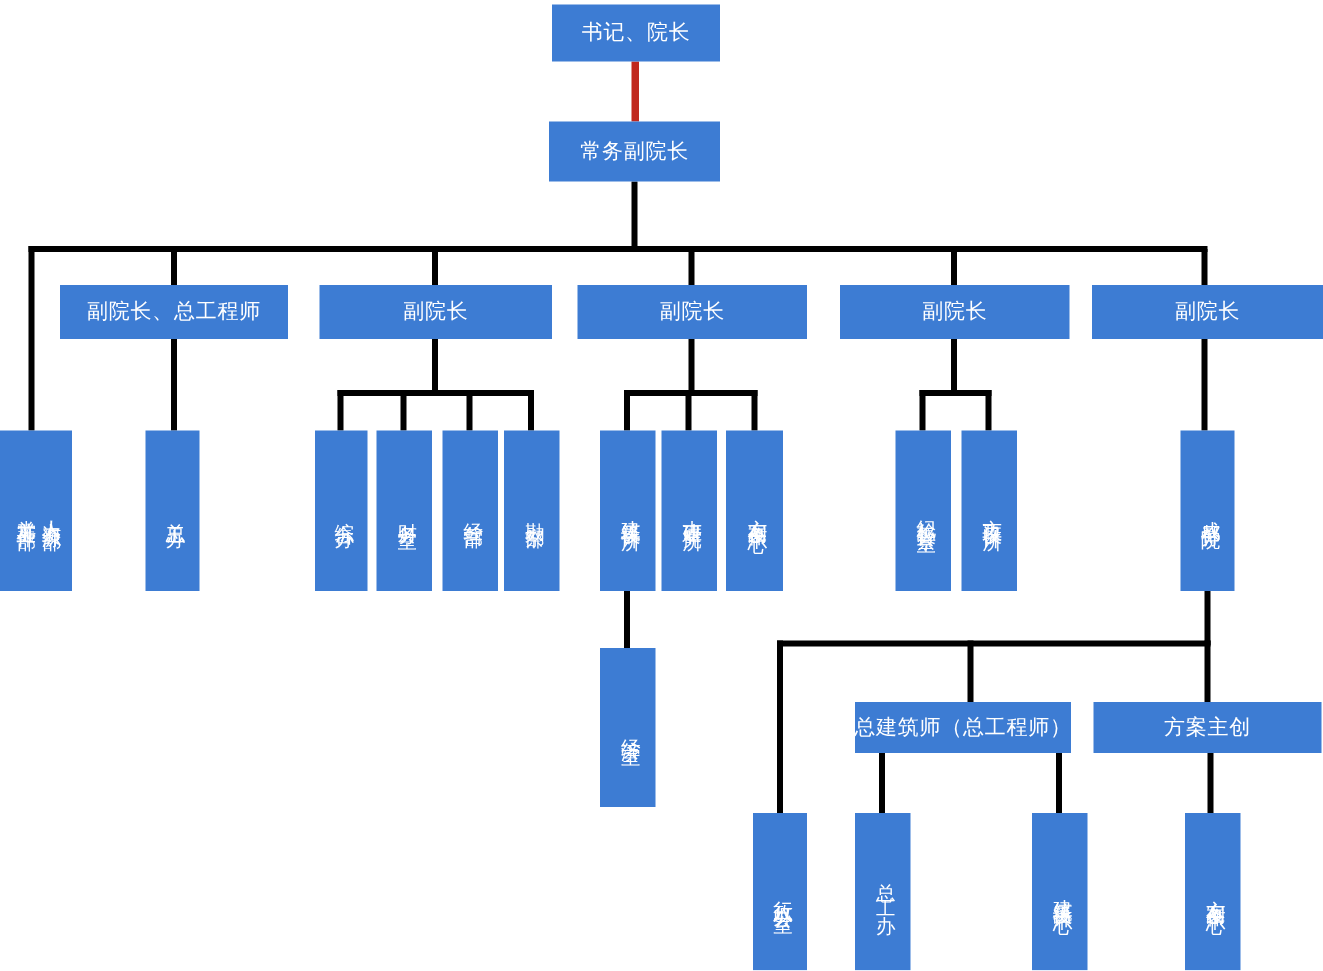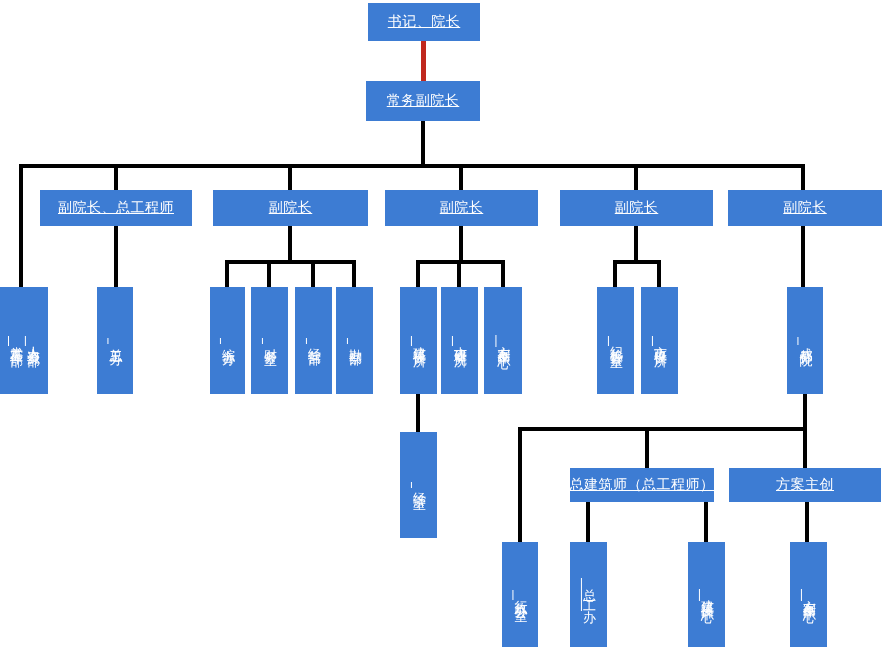--- a/index.html
+++ b/index.html
@@ -20,21 +20,20 @@
   }
   .node {
     position: absolute;
     box-sizing: border-box;
     color: #ffffff;
     display: flex;
     align-items: center;
     justify-content: center;
     text-align: left;
     user-select: none;
-    text-decoration: underline;
   }
   .node.horizontal {
     font-size: 14px;
     letter-spacing: 0.5px;
     white-space: nowrap;
   }
   .node.vertical {
     writing-mode: vertical-lr;
     text-orientation: upright;
     white-space: pre-line;

